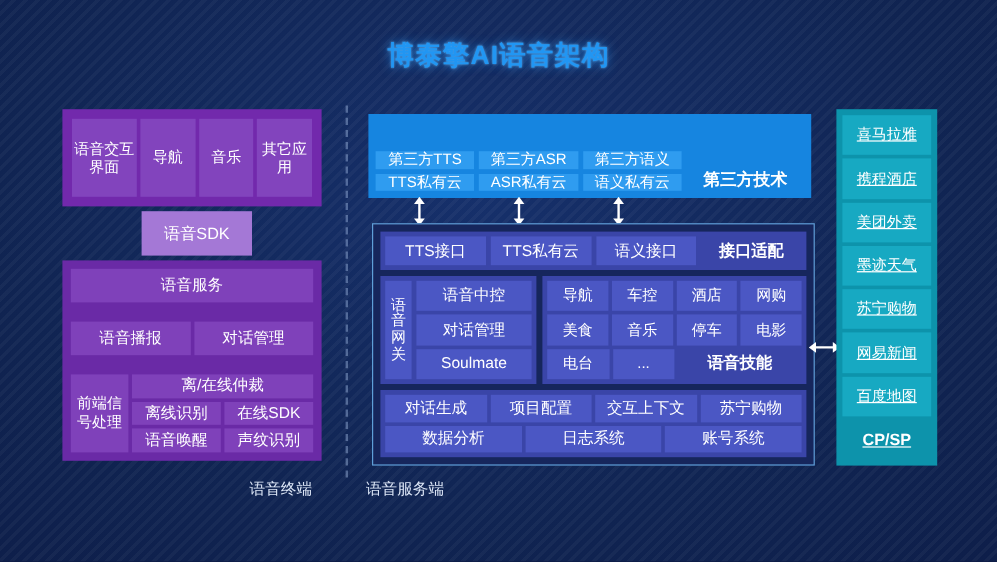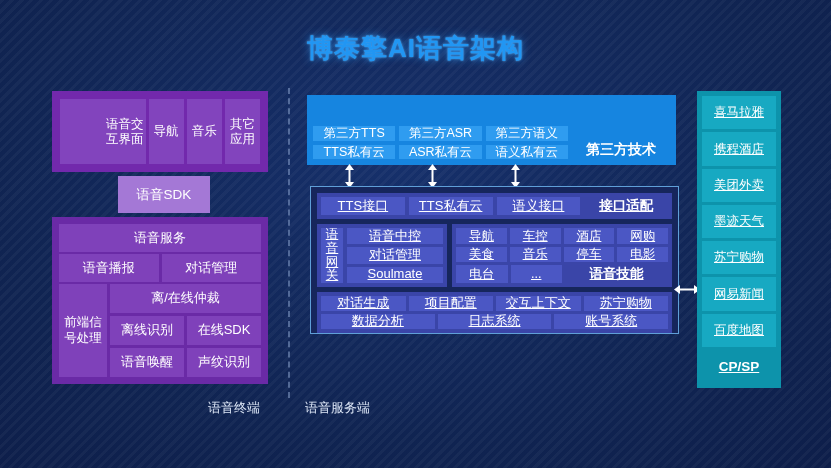--- a/index.html
+++ b/index.html
@@ -22,21 +22,21 @@
         rgba(255,255,255,0) 7px),
       radial-gradient(ellipse 900px 600px at 48% 35%, #16306b 0%, #102452 45%, #0b1740 100%);
   }
 
   
   .title {
     position: absolute;
     left: 0; right: 0;
     top: 31px;
     text-align: center;
-    font-size: 26px;
+    font-size: 22px;
     font-weight: bold;
     letter-spacing: 1px;
     color: #2196f3;
     text-shadow: 0 0 9px rgba(41,150,245,0.75), 0 0 2px rgba(120,200,255,0.9);
   }
 
   
   .cell {
     display: flex;
     align-items: center;
@@ -65,40 +65,40 @@
     box-sizing: border-box;
     display: flex;
     gap: 3px;
   }
   .panel-apps .cell {
     background: #8244bd;
     flex: 1 1 0;
     height: 100%;
     font-size: 12.5px;
   }
-  .panel-apps .cell.wide { flex: 1.18 1 0; padding-left: 44px; }
+  .panel-apps .cell.wide { flex: 1.18 1 0; }
 
   .sdk-box {
     position: absolute;
     left: 118px; top: 176px;
     width: 92px; height: 37px;
     background: #a478d6;
     font-size: 13.5px;
   }
 
   .panel-service {
     position: absolute;
     left: 52px; top: 217px;
     width: 216px; height: 167px;
     background: #6a2aa6;
     padding: 7px;
     box-sizing: border-box;
     display: flex;
     flex-direction: column;
-    gap: 2px;
+    gap: 16px;
   }
   .panel-service .row { display: flex; gap: 3px; }
   .panel-service .cell { background: #7f41ba; }
   .svc-top { height: 28px; }
   .svc-top .cell { flex: 1 1 0; height: 100%; }
   .svc-two { height: 28px; }
   .svc-two .cell { flex: 1 1 0; height: 100%; }
   .svc-front { flex: 1 1 auto; display: flex; gap: 3px; }
   .svc-front .frontend {
     background: #7f41ba;
@@ -165,29 +165,28 @@
   }
   .harrow {
     position: absolute;
     width: 26px; height: 11px;
   }
 
   
   .panel-server {
     position: absolute;
     left: 310px; top: 186px;
-    width: 369px; height: 148px;
+    width: 369px; height: 202px;
     background: #16265c;
     border: 1px solid #5f9fd8;
     padding: 6px;
     box-sizing: border-box;
     display: flex;
     flex-direction: column;
     gap: 5px;
-    text-decoration: underline;
   }
   .srv-iface {
     height: 32px;
     background: #3a45a8;
     padding: 4px;
     box-sizing: border-box;
     display: flex;
     gap: 4px;
   }
   .srv-iface .cell {

